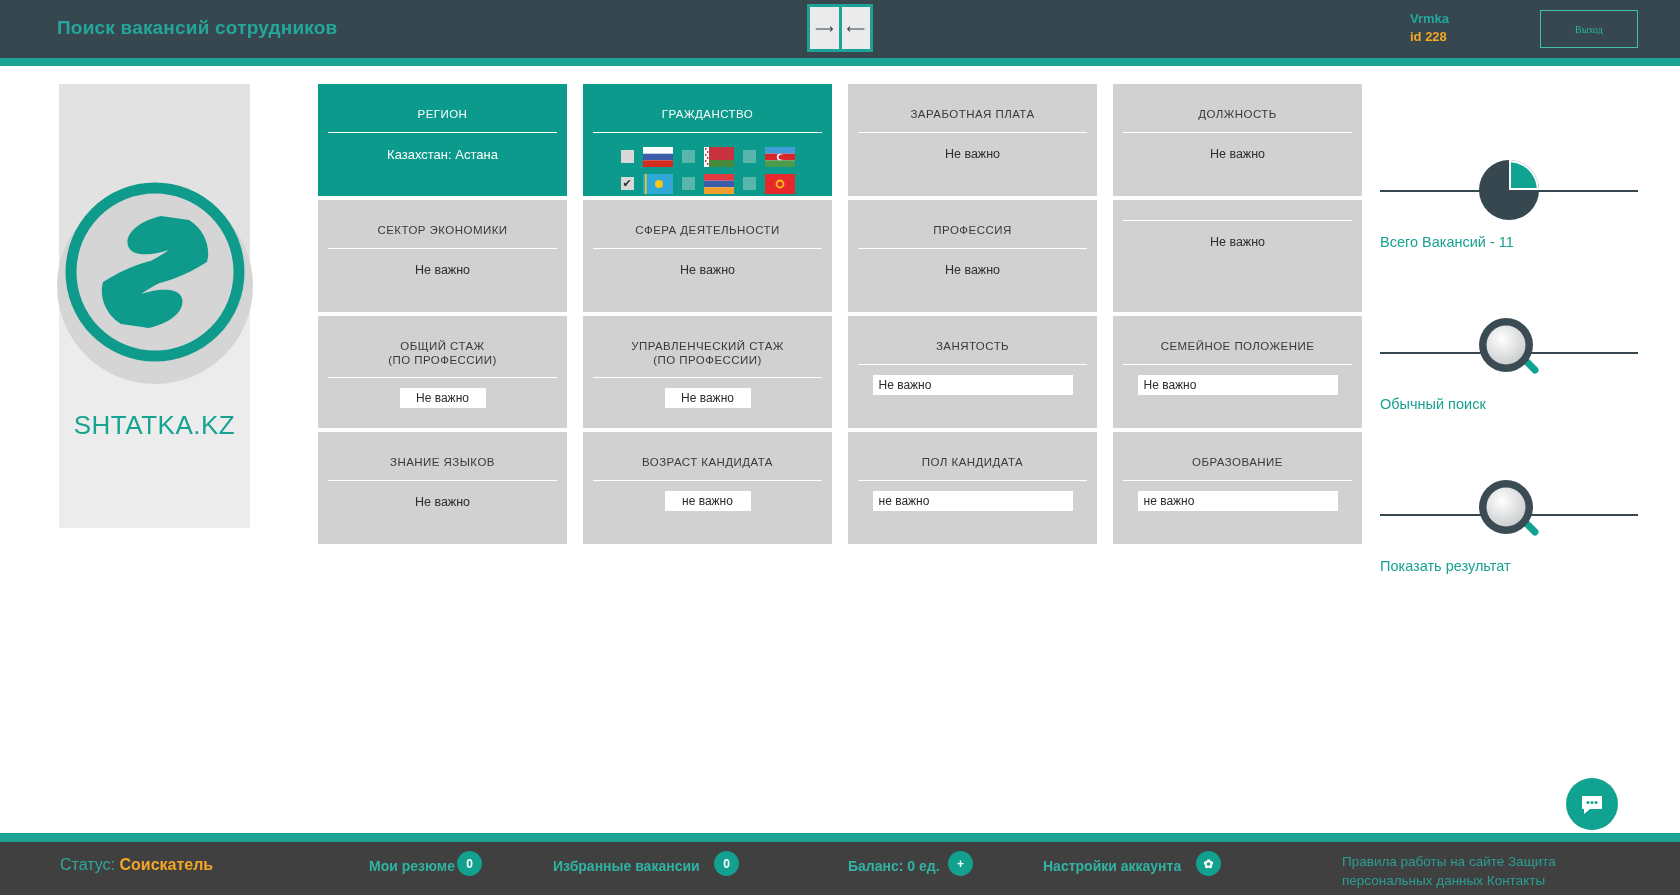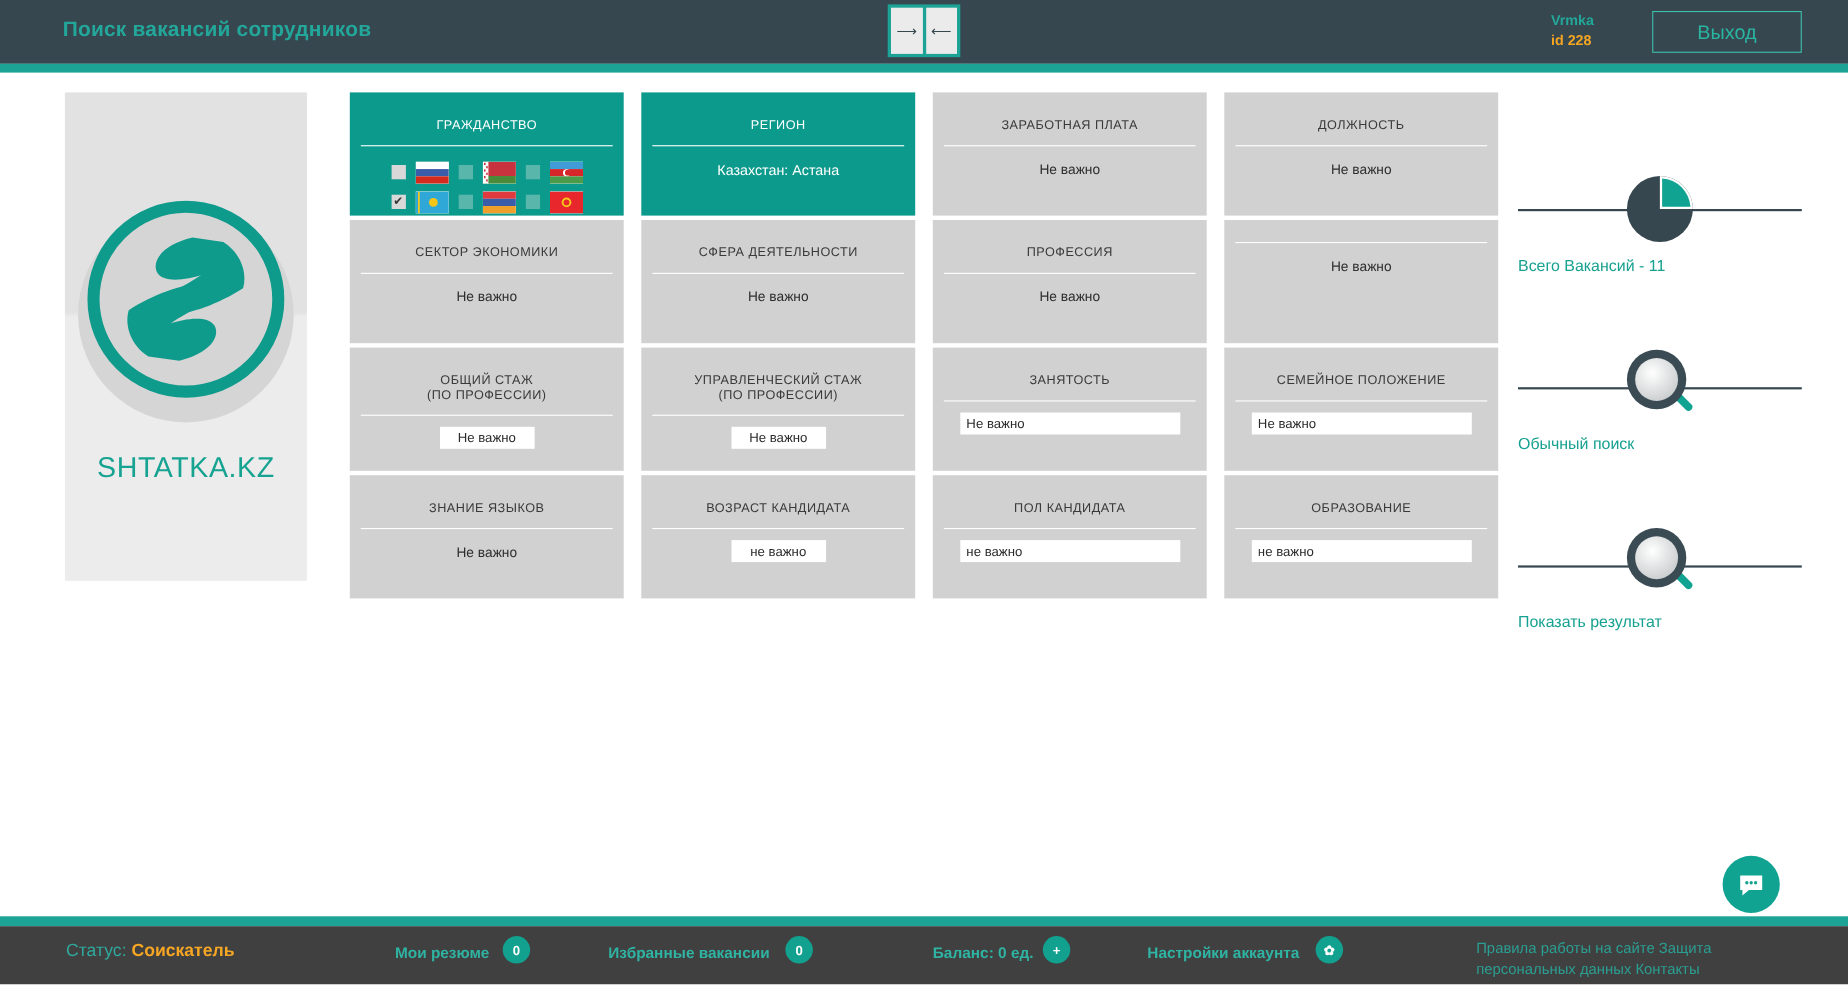--- a/index.html
+++ b/index.html
@@ -35,29 +35,29 @@
     display: flex; align-items: center; justify-content: center;
   }
   .collapse-arrow { font-size: 13px; color: #36474f; line-height: 1; }
   .user-block {
     position: absolute; right: 231px; top: 10px; 
   }
   .user-name { color: #23a79a; font-size: 13px; font-weight: bold; line-height: 18px; }
   .user-id { color: #f5a623; font-size: 13px; font-weight: bold; line-height: 18px; }
   .user-id .idlbl { color: #f5a623; font-weight: bold; }
   .logout-btn {
-    position: absolute; right: 42px; top: 10px; width: 136px; height: 38px;
+    position: absolute; right: 42px; top: 10px; width: 98px; height: 38px;
     border: 1px solid #3fbfae; background: transparent;
-    color: #2ab5a3; font-size: 18px; font-family: Liberation Sans, sans-serif;
+    color: #2ab5a3; font-size: 10px; font-family: Liberation Serif, serif;
     cursor: pointer;
   }
 
   
   .logo-panel {
-    position: absolute; left: 59px; top: 84px; width: 220px; height: 444px;
+    position: absolute; left: 59px; top: 84px; width: 191px; height: 444px;
     background: linear-gradient(180deg,#e2e2e2 0%,#e2e2e2 45%,#ececec 46%,#ececec 100%);
   }
   .logo-disc {
     position: absolute; left: 50%; top: 104px; width: 196px; height: 196px;
     margin-left: -98px; border-radius: 50%;
     background: #d5d5d5;
   }
   .logo-mark {
     position: absolute; left: 50%; top: 98px; width: 180px; height: 180px;
     margin-left: -90px;
@@ -201,20 +201,26 @@
       <circle cx="90" cy="90" r="84" fill="none" stroke="#0f9b8b" stroke-width="11"></circle>
       <path d="M96 34 C70 40 58 55 64 66 C70 76 92 72 104 68 C86 80 74 84 66 92
                C60 98 64 104 74 104 C94 104 120 94 142 80 C146 66 140 48 124 38 Z" fill="#0f9b8b"></path>
       <path d="M84 146 C110 140 122 125 116 114 C110 104 88 108 76 112 C94 100 106 96 114 88
                C120 82 116 76 106 76 C86 76 60 86 38 100 C34 114 40 132 56 142 Z" fill="#0f9b8b"></path>
     </svg>
     <div class="logo-text">SHTATKA.KZ</div>
   </div>
 
   <div class="grid">
+
+    <div class="card teal">
+      <div class="card-title">РЕГИОН</div>
+      <div class="card-rule"></div>
+      <div class="card-value">Казахстан: Астана</div>
+    </div>
 
     <div class="card teal">
       <div class="card-title">ГРАЖДАНСТВО</div>
       <div class="card-rule"></div>
       <div class="flag-rows">
         <div class="flag-row">
           <span class="fcheck"></span>
           <svg class="flag" viewBox="0 0 30 20">
             <rect width="30" height="6.7" fill="#ffffff"></rect>
               <rect y="6.7" width="30" height="6.6" fill="#3b5ca8"></rect>
@@ -257,26 +263,20 @@
               <rect y="13.3" width="30" height="6.7" fill="#f0a02a"></rect>
           </svg>
           <span class="fcheck dim"></span>
           <svg class="flag" viewBox="0 0 30 20">
             <rect width="30" height="20" fill="#e8272c"></rect>
             <circle cx="15" cy="10" r="4.4" fill="#f5c518"></circle>
             <circle cx="15" cy="10" r="2.6" fill="#e8272c"></circle>
           </svg>
         </div>
       </div>
-    </div>
-
-    <div class="card teal">
-      <div class="card-title">РЕГИОН</div>
-      <div class="card-rule"></div>
-      <div class="card-value">Казахстан: Астана</div>
     </div>
 
     <div class="card">
       <div class="card-title">ЗАРАБОТНАЯ ПЛАТА</div>
       <div class="card-rule"></div>
       <div class="card-value">Не важно</div>
     </div>
 
     <div class="card">
       <div class="card-title">ДОЛЖНОСТЬ</div>
@@ -415,21 +415,21 @@
   </div>
 
   <div class="footer-accent"></div>
   <div class="footer">
 
     <div class="f-status">
       <span class="lbl">Статус:</span>
       <span class="val">Соискатель</span>
     </div>
 
-    <div class="f-item" style="left:359px;text-align:right;">Мои резюме</div>
+    <div class="f-item" style="left:369px;text-align:right;">Мои резюме</div>
     <div class="f-badge" style="left:457px; top:9px;">0</div>
 
     <div class="f-item" style="left:553px;">Избранные вакансии</div>
     <div class="f-badge" style="left:714px; top:9px;">0</div>
 
     <div class="f-item" style="left:848px;">Баланс: 0 ед.</div>
     <div class="f-badge" style="left:948px; top:9px;">+</div>
 
     <div class="f-item" style="left:1043px;">Настройки аккаунта</div>
     <div class="f-badge" style="left:1196px; top:9px;">✿</div>

